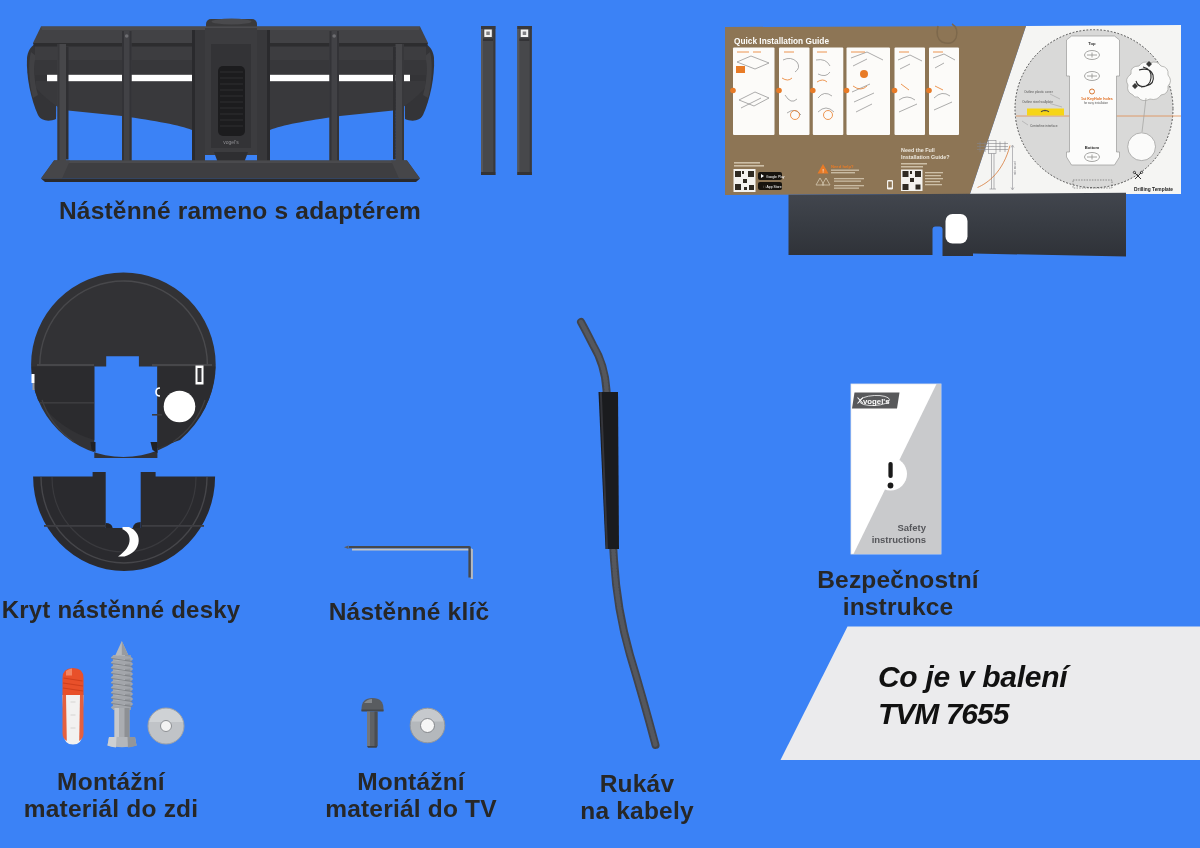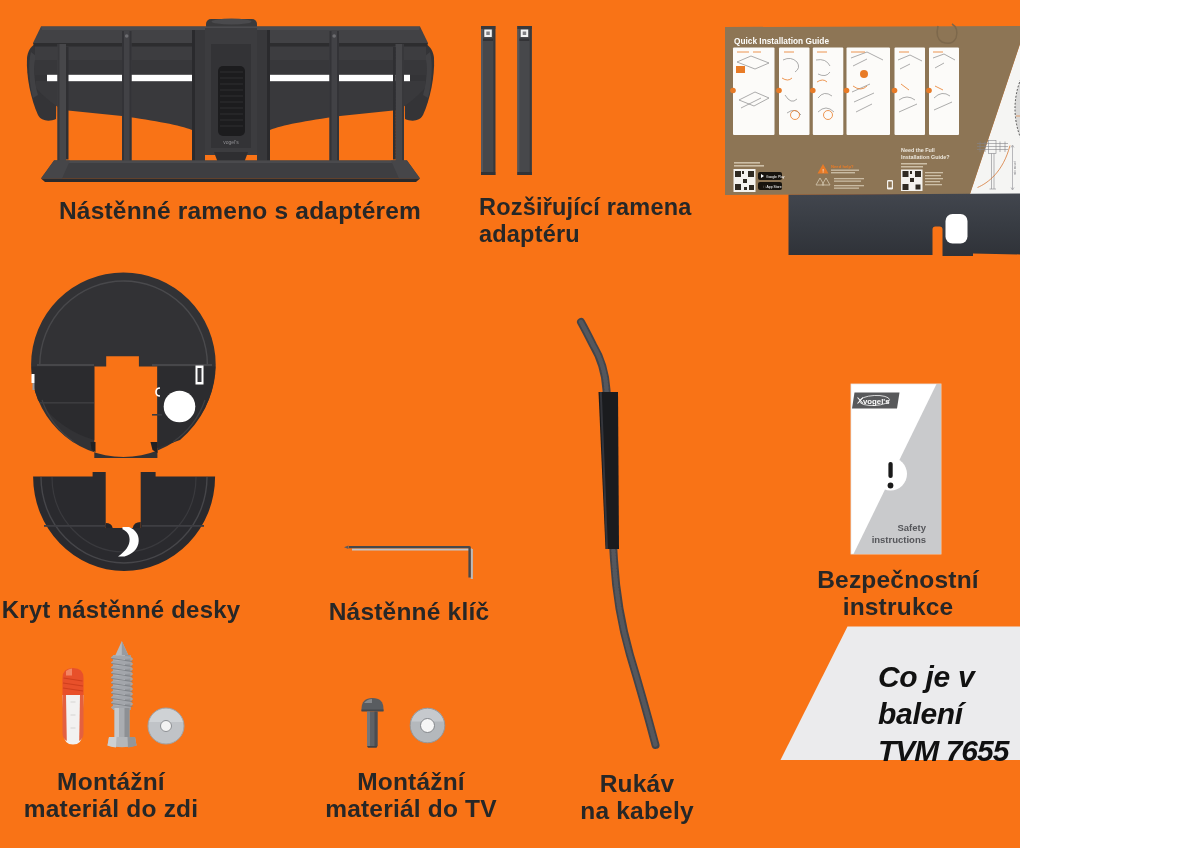--- a/index.html
+++ b/index.html
@@ -1,14 +1,14 @@
 <!DOCTYPE html>
 <html><head><meta charset="utf-8"><style>
 html,body{margin:0;padding:0;background:#fff;}
-#page{position:relative;width:1020px;height:848px;font-family:"Liberation Sans",sans-serif;overflow:hidden;background:#f97316;}
+#page{position:relative;width:1200px;height:848px;font-family:"Liberation Sans",sans-serif;overflow:hidden;background:#3b82f6;}
 .lbl{position:absolute;color:#272727;font-size:24.5px;letter-spacing:0.2px;white-space:nowrap;line-height:27px;font-weight:bold;}
 .c{text-align:center;transform:translateX(-50%);}
 #title{position:absolute;left:878px;top:658px;font-size:30px;font-weight:bold;color:#111;line-height:37px;letter-spacing:-0.3px;font-style:italic;}
 </style></head>
 <body>
 <div id="page">
 <svg width="1200" height="848" viewBox="0 0 1200 848" style="position:absolute;left:0;top:0">
 
 <polygon points="847.5,626.5 1200,626.5 1200,760 780.5,760" fill="#ebebed"></polygon>
 
@@ -441,20 +441,19 @@
 
   <circle cx="427.5" cy="725.5" r="17.3" fill="#b4b8bc"></circle>
   <path d="M410.6,721.5 a17.3,17.3 0 0 1 33.8,0" fill="#c6c9cd"></path>
   <circle cx="427.5" cy="725.5" r="17.3" fill="none" stroke="#94979b" stroke-width="1"></circle>
   <circle cx="427.5" cy="725.5" r="7" fill="#f6f6f6"></circle>
   <circle cx="427.5" cy="725.5" r="7" fill="none" stroke="#84878b" stroke-width="1"></circle>
 </g>
 </g>
     </svg>
 <div class="lbl c" style="left:240px;top:197px;">Nástěnné rameno s adaptérem</div>
-<div class="lbl" style="left:479px;top:194px;font-size:23.5px;">Rozšiřující ramena<br>adaptéru</div>
 <div class="lbl c" style="left:121px;top:596px;font-size:24px;text-align:center;">Kryt nástěnné desky</div>
 <div class="lbl c" style="left:409px;top:598px;">Nástěnné klíč</div>
 <div class="lbl c" style="left:898px;top:566px;text-align:center;">Bezpečnostní<br>instrukce</div>
 <div class="lbl c" style="left:111px;top:768px;text-align:center;">Montážní<br>materiál do zdi</div>
 <div class="lbl c" style="left:411px;top:768px;text-align:center;">Montážní<br>materiál do TV</div>
 <div class="lbl c" style="left:637px;top:770px;">Rukáv<br>na kabely</div>
 <div id="title">Co je v balení<br><span style="letter-spacing:-1px;">TVM 7655</span></div>
 </div>
 </body></html>

